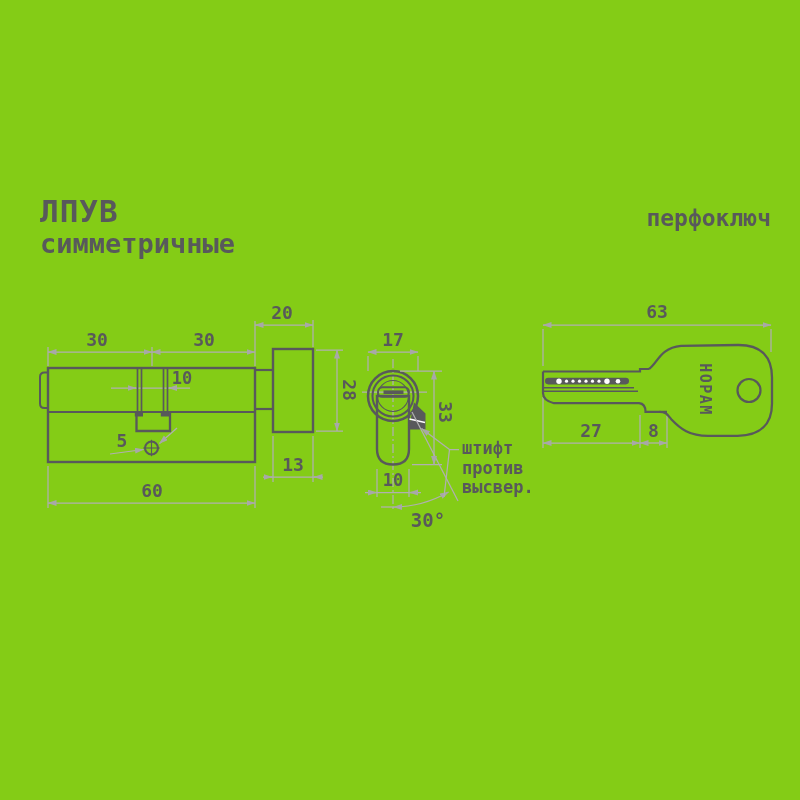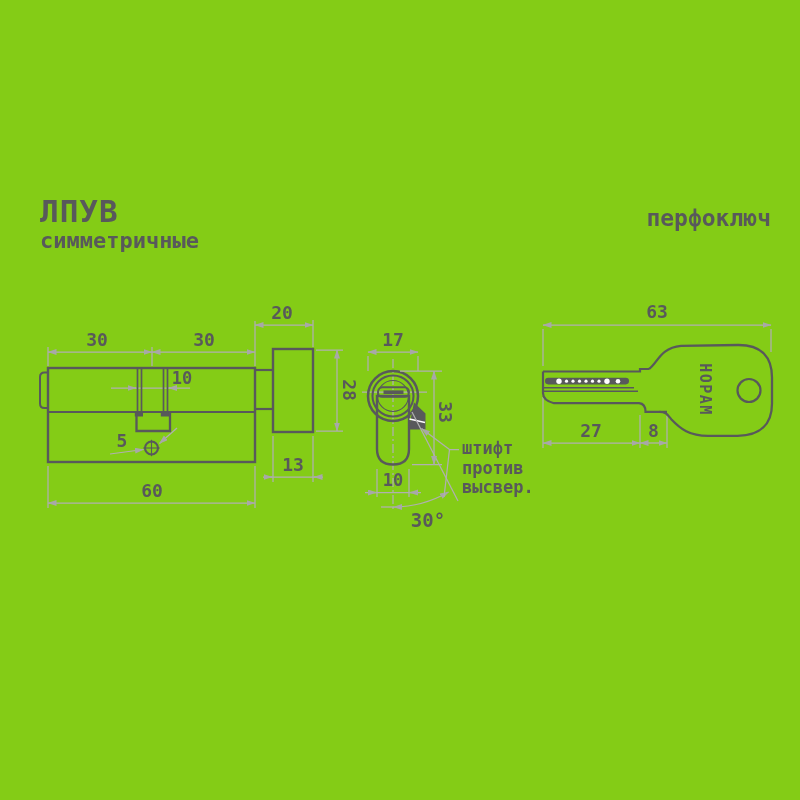--- a/index.html
+++ b/index.html
@@ -1,20 +1,20 @@
 <!DOCTYPE html>
 <html><head>
 <meta charset="utf-8">
 <style>
   html,body{margin:0;padding:0;background:#ffffff;}
   .canvas{position:relative;width:800px;height:800px;background:#84cc16;overflow:hidden;
           font-family:"DejaVu Sans Mono", monospace;}
   .hdr{position:absolute;color:#58595b;font-weight:bold;white-space:nowrap;}
   .hdr.series{left:40px;top:193px;font-size:31px;letter-spacing:1px;}
-  .hdr.subtitle{left:40px;top:228px;font-size:22px;}
+  .hdr.subtitle{left:40px;top:228px;font-size:27px;}
   .hdr.keytype{right:29px;top:205px;font-size:23px;margin-left:13px;}
   svg{position:absolute;left:0;top:0;}
   svg text{font-family:"DejaVu Sans Mono", monospace;font-weight:bold;fill:#58595b;}
   .obj{stroke:#58595b;fill:none;}
   .objf{fill:#58595b;stroke:none;}
   .dim{stroke:#b0b0b0;fill:none;stroke-width:1.25px;}
 </style>
 </head>
 <body>
 

